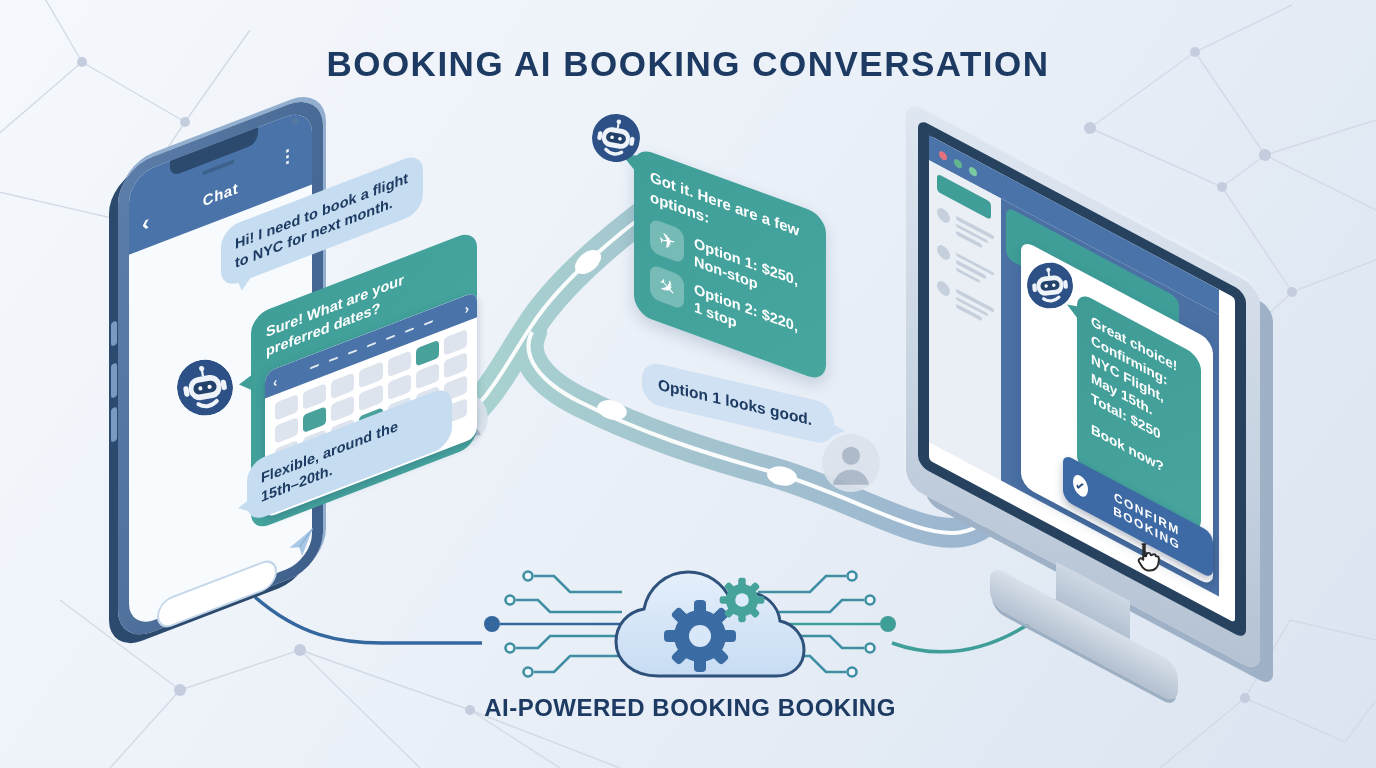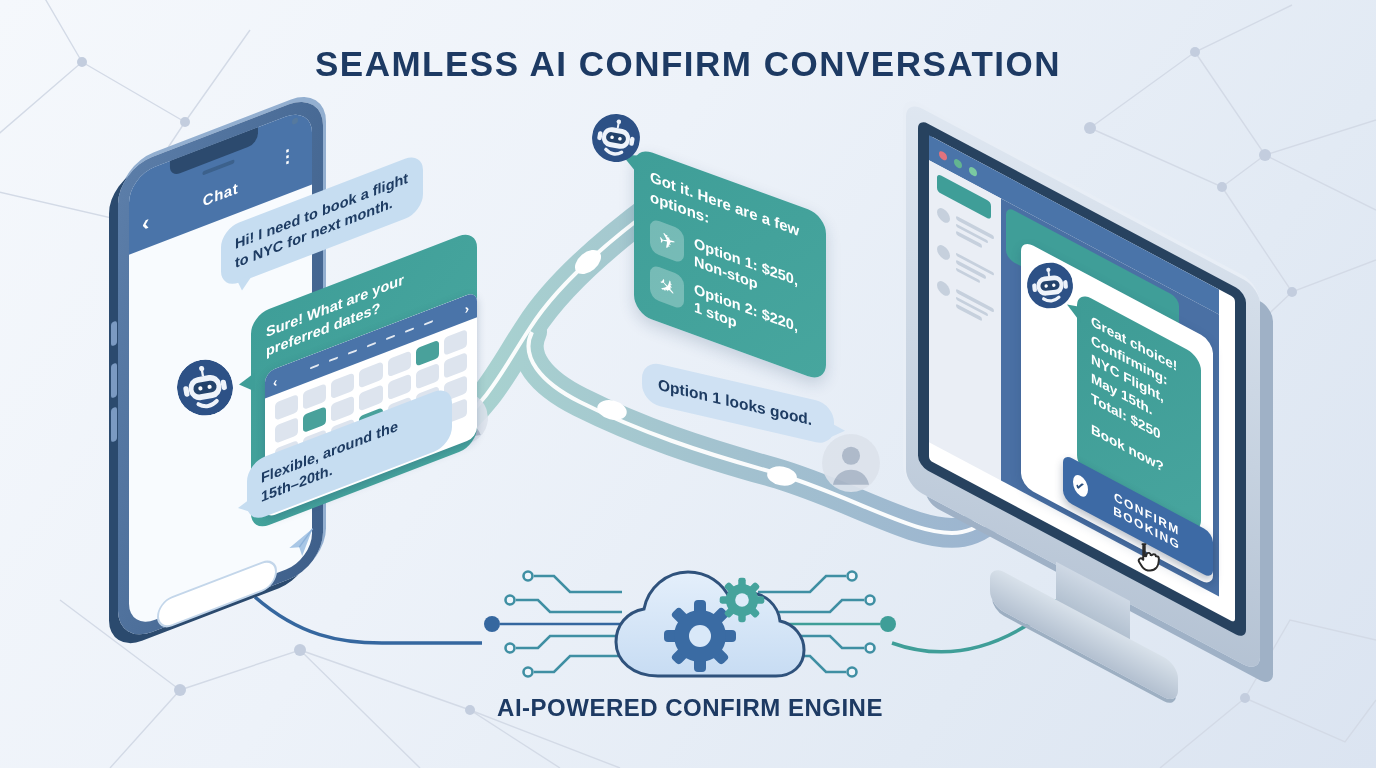--- a/index.html
+++ b/index.html
@@ -211,21 +211,21 @@
     <ellipse cx="782" cy="476" rx="15" ry="9.5" transform="rotate(10 782 476)"></ellipse>
     <ellipse cx="986" cy="516" rx="15" ry="9.5" transform="rotate(-35 986 516)"></ellipse>
   </g>
 </svg>
 
 <svg id="wires" width="1376" height="768">
   <path d="M255,597 C300,636 340,643 382,643 L482,643" fill="none" stroke="#35679f" stroke-width="3.5"></path>
   <path d="M892,643 C945,662 995,648 1038,618 C1050,609 1058,600 1064,592" fill="none" stroke="#3f9e98" stroke-width="3.5"></path>
 </svg>
 
-<h1 class="main-title">SEAMLESS AI CONFIRM CONVERSATION</h1>
+<h1 class="main-title">BOOKING AI BOOKING CONVERSATION</h1>
 
 <div class="phone-wrap">
   <div class="phone-frame"></div>
   <div class="side-btn" style="top:150px;height:24px"></div>
   <div class="side-btn" style="top:192px;height:34px"></div>
   <div class="side-btn" style="top:236px;height:34px"></div>
 
   <div class="phone-screen">
     <div class="phone-header">
       <div class="phone-notch"></div>
@@ -470,13 +470,13 @@
       <rect x="-6" y="-36" width="12" height="72" rx="4"></rect>
       <rect x="-6" y="-36" width="12" height="72" rx="4" transform="rotate(45)"></rect>
       <rect x="-6" y="-36" width="12" height="72" rx="4" transform="rotate(90)"></rect>
       <rect x="-6" y="-36" width="12" height="72" rx="4" transform="rotate(135)"></rect>
       <circle r="26"></circle>
     </g>
     <circle r="11" fill="#dcebf9"></circle>
   </g>
 </svg>
 
-<div class="engine-label">AI-POWERED CONFIRM ENGINE</div>
+<div class="engine-label">AI-POWERED BOOKING BOOKING</div>
 
 </body></html>

